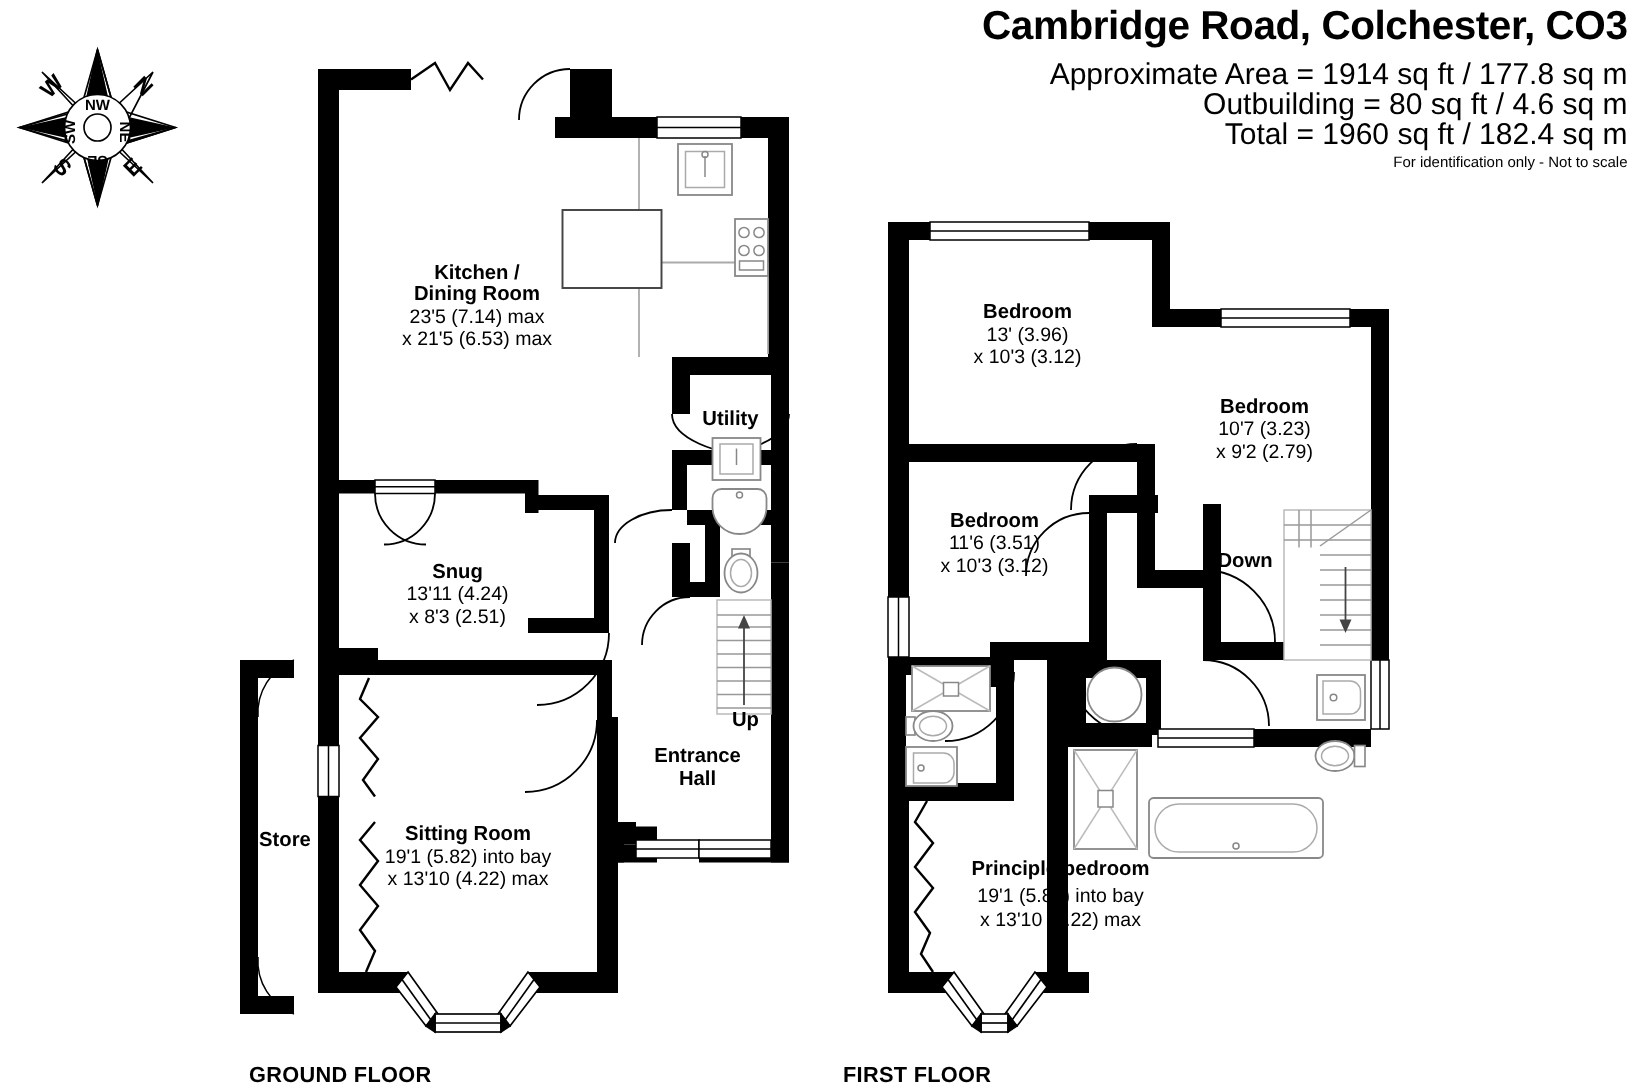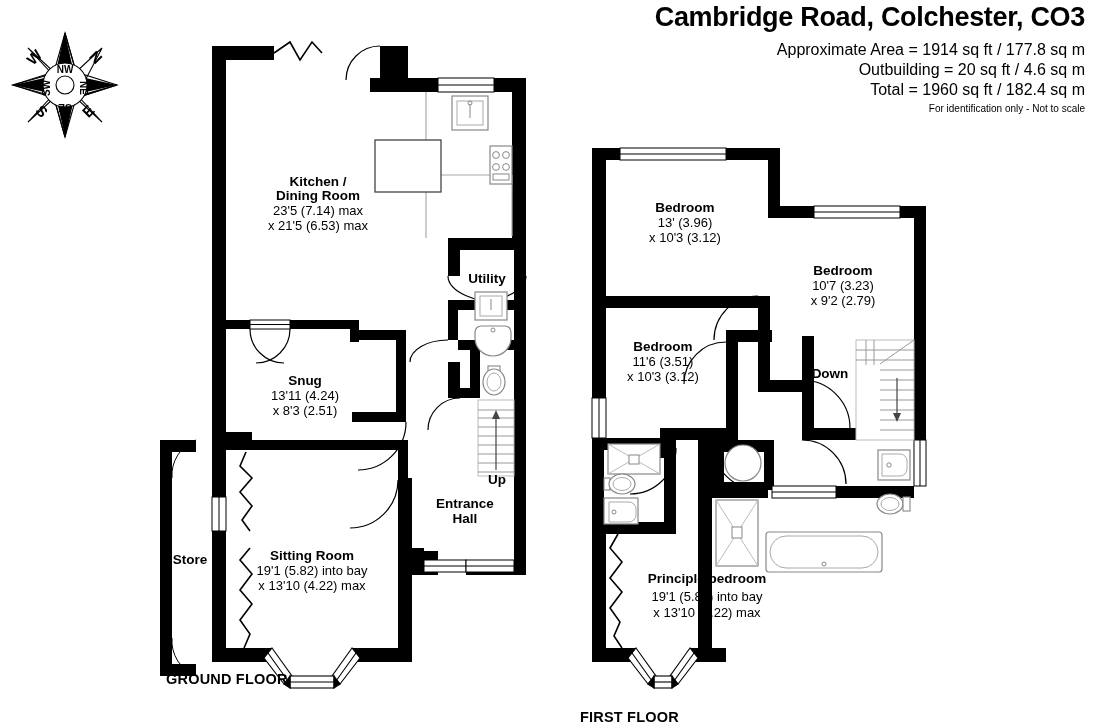--- a/index.html
+++ b/index.html
@@ -1,36 +1,36 @@
 <!DOCTYPE html>
 <html><head>
 <meta charset="utf-8">
 <style>
   html,body{margin:0;padding:0;background:#ffffff;}
   body{width:1093px;height:728px;font-family:"Liberation Sans",sans-serif;color:#000;position:relative;overflow:hidden;}
   #root{position:absolute;inset:0;border-radius:27px;}
   svg{display:block;}
   .hdr{position:absolute;right:8px;}
   #title{top:2px;font-size:27px;font-weight:bold;letter-spacing:-0.3px;}
-  .areaLine{font-size:16px;text-align:right;line-height:20px;}
+  .areaLine{font-size:20px;text-align:right;line-height:20px;}
   #areaBlock{top:40px;right:8px;}
   #discl{font-size:10px;text-align:right;margin-top:3px;}
   .floorlbl{position:absolute;font-size:14.5px;font-weight:bold;letter-spacing:.2px;}
-  #gfLabel{left:166px;top:671px;}
-  #ffLabel{left:580px;top:709px;}
+  #gfLabel{left:166px;top:709px;}
+  #ffLabel{left:562px;top:709px;}
 </style>
 </head>
 <body>
 
 <div id="root">
 
   <div class="hdr" id="title">Cambridge Road, Colchester, CO3</div>
   <div class="hdr" id="areaBlock">
     <div class="areaLine">Approximate Area = 1914 sq ft / 177.8 sq m</div>
-    <div class="areaLine">Outbuilding = 20 sq ft / 4.6 sq m</div>
+    <div class="areaLine">Outbuilding = 80 sq ft / 4.6 sq m</div>
     <div class="areaLine">Total = 1960 sq ft / 182.4 sq m</div>
     <div id="discl">For identification only - Not to scale</div>
   </div>
 
   <div class="floorlbl" id="gfLabel">GROUND FLOOR</div>
   <div class="floorlbl" id="ffLabel">FIRST FLOOR</div>
 
   <svg width="1093" height="728" viewBox="0 0 1093 728">
     <defs>
       <g id="stargeom"></g>

